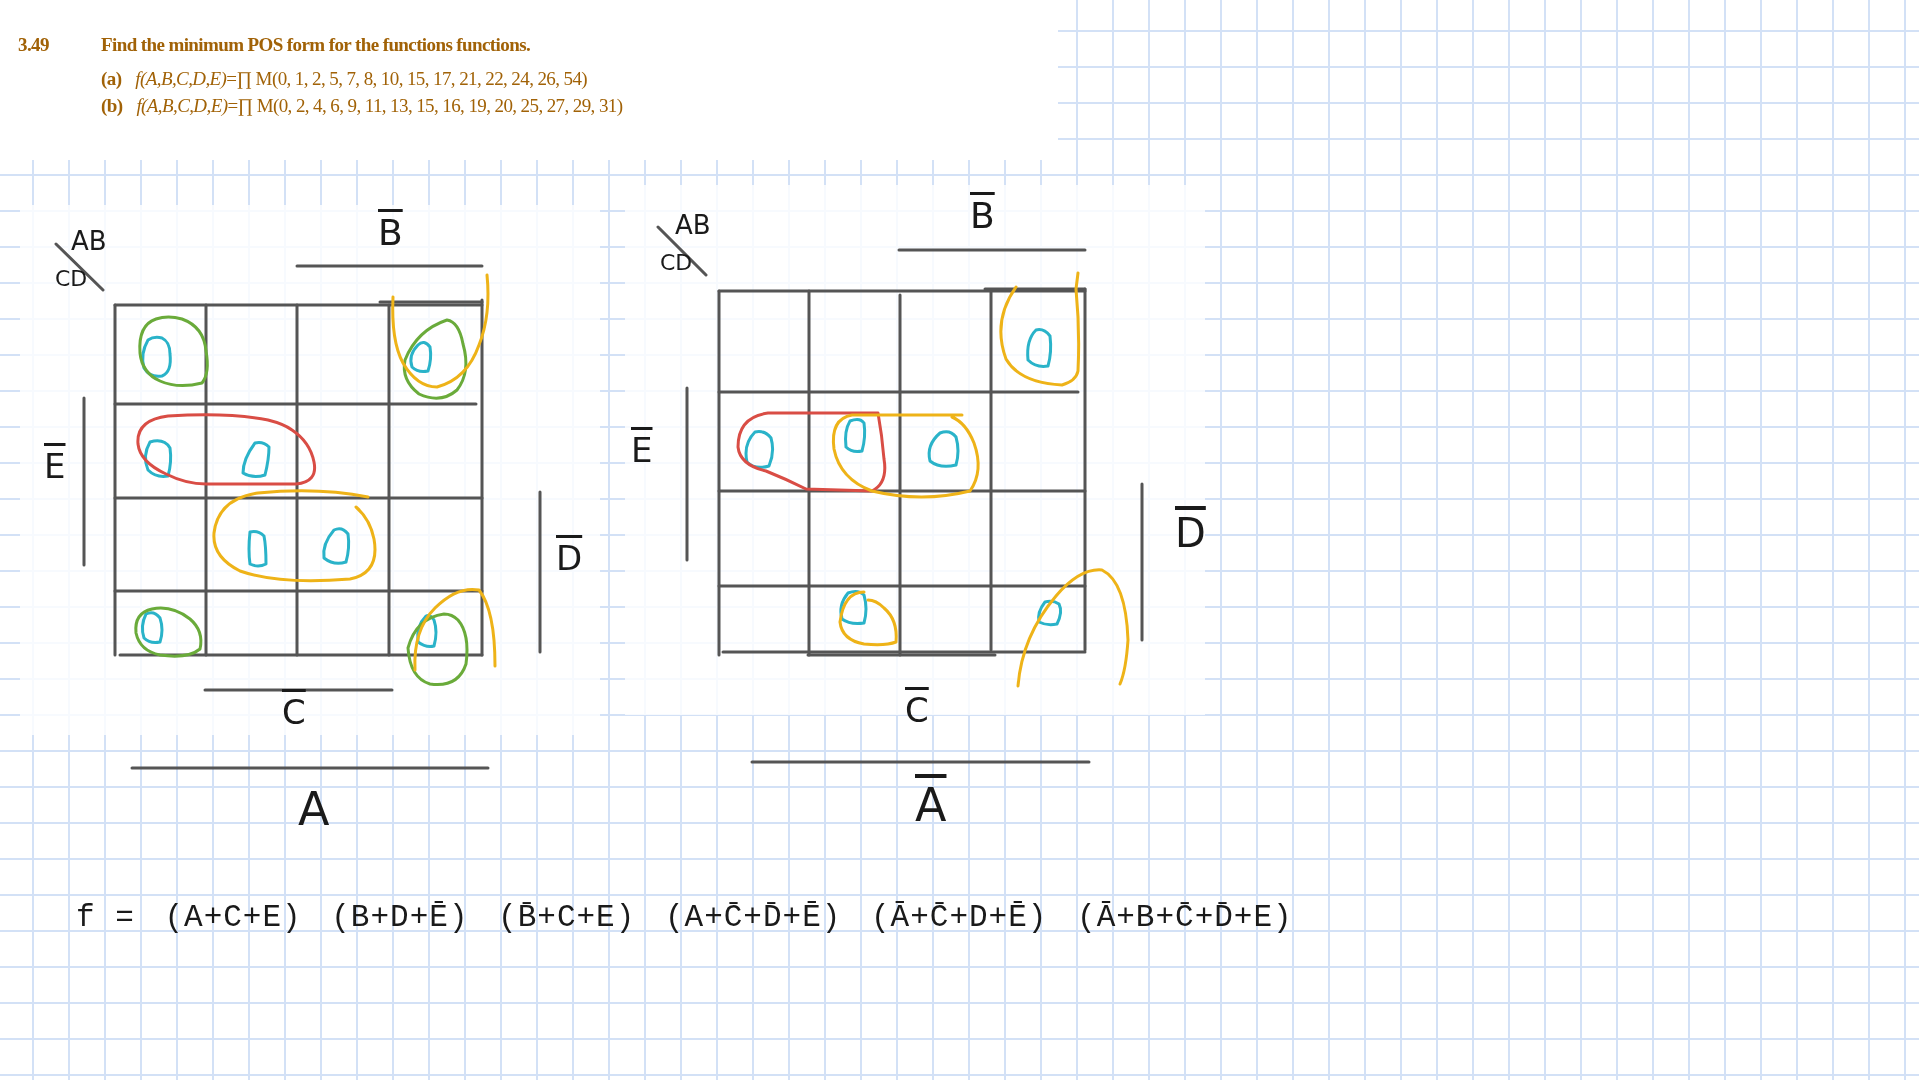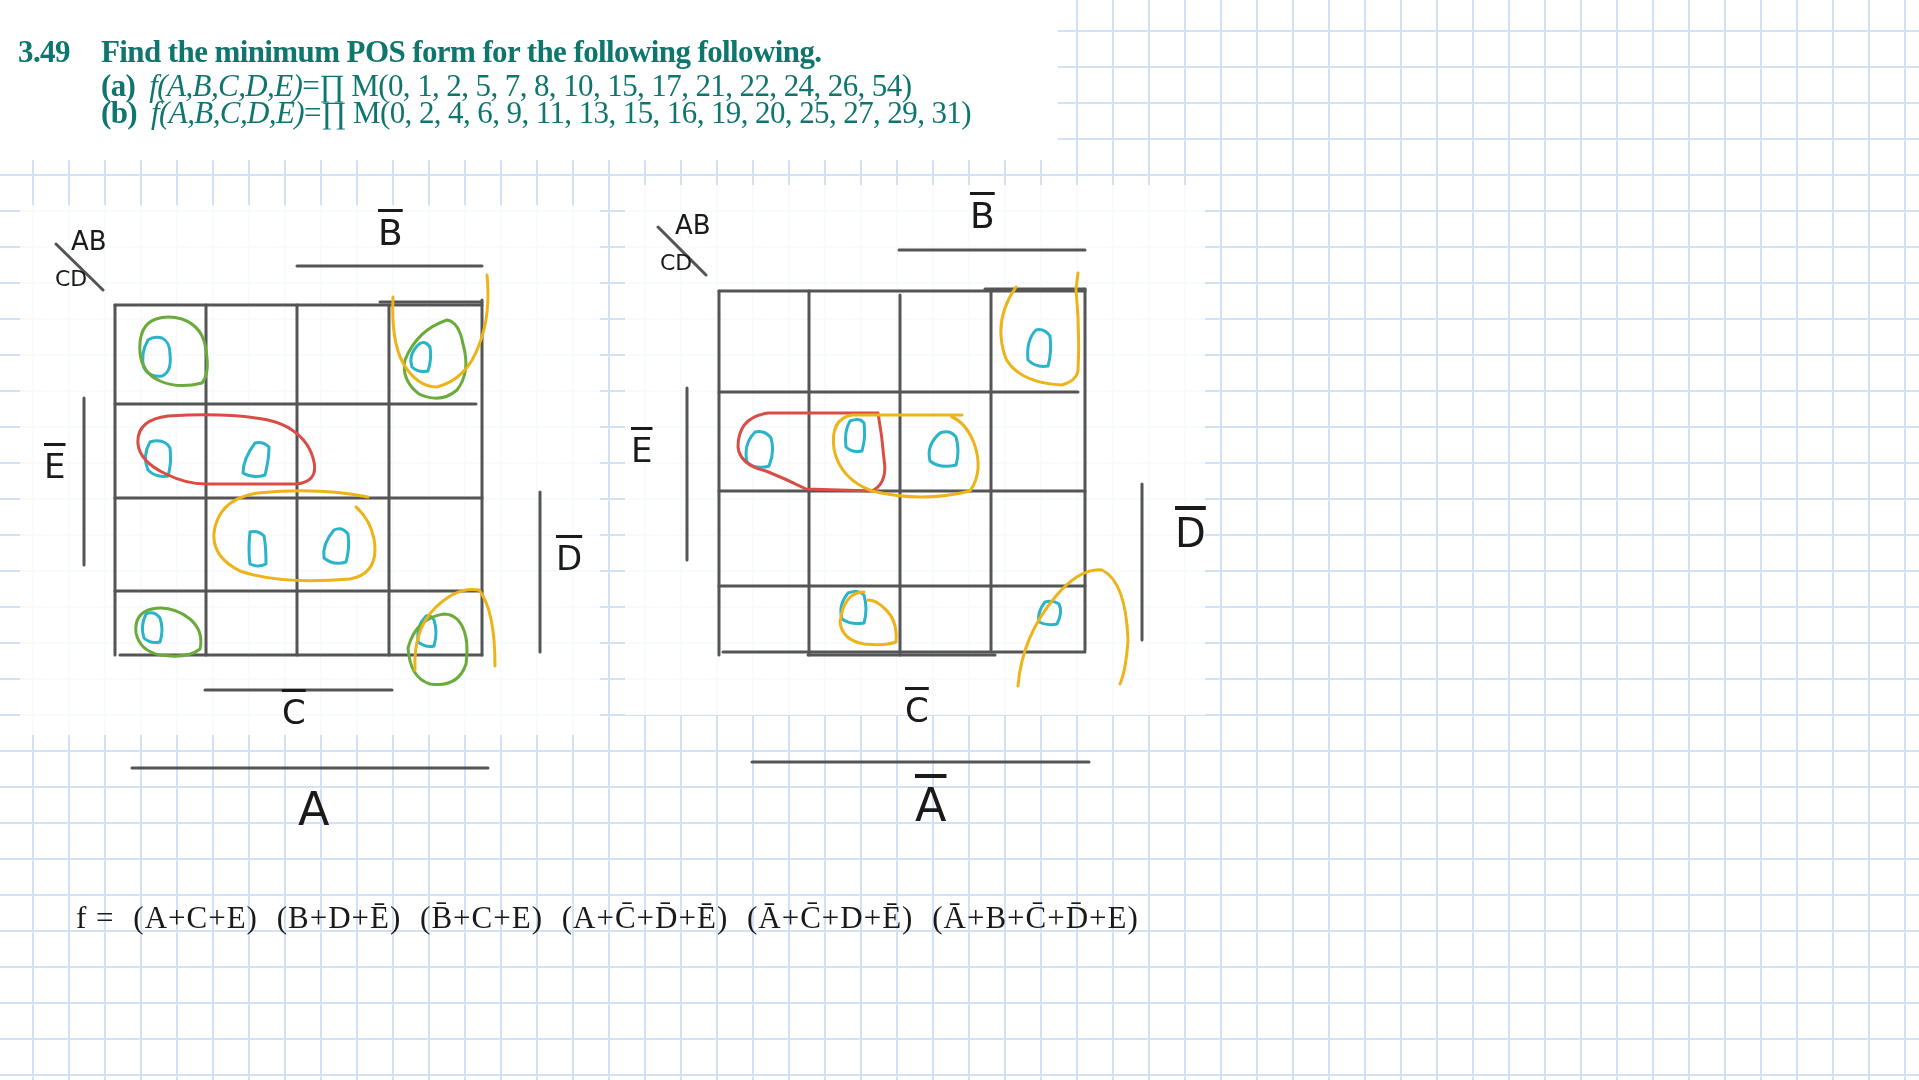--- a/index.html
+++ b/index.html
@@ -11,45 +11,45 @@
       linear-gradient(to bottom, #d3e1f6 2px, transparent 2px);
     background-size:36px 36px;
     background-position:-4px -6px;
     font-family:"Liberation Serif", serif;
   }
   .panel { position:absolute; background:#fdfdfd; }
   #text-panel { left:0; top:0; width:1058px; height:160px; background:#ffffff; }
   #kmap-a-panel { left:20px; top:205px; width:580px; height:530px; background:rgba(255,255,255,0.82); }
   #kmap-b-panel { left:625px; top:185px; width:580px; height:530px; background:rgba(255,255,255,0.82); }
 
-  .problem-line { position:absolute; white-space:nowrap; color:#0f766e; font-size:31px; letter-spacing:-0.6px; }
+  .problem-line { position:absolute; white-space:nowrap; color:#a16207; font-size:19px; letter-spacing:-0.6px; }
   #problem-number { left:18px; top:34px; font-weight:bold; }
   #problem-title { left:101px; top:34px; font-weight:bold; }
   #part-a { left:101px; top:68px; }
   #part-b { left:101px; top:95px; }
   .part-label { font-weight:bold; margin-right:14px; }
   .fn { font-style:italic; }
 
   svg.overlay { position:absolute; left:0; top:0; width:1919px; height:1080px; }
   .hand { position:absolute; font-family:"DejaVu Sans", sans-serif; color:#1a1a1a; white-space:nowrap; }
   .ovl { text-decoration:overline; }
 
-  #formula { position:absolute; left:76px; top:900px; font-family:Liberation Serif, serif;
+  #formula { position:absolute; left:76px; top:900px; font-family:Liberation Mono, monospace;
     font-size:31px; color:#1a1a1a; white-space:nowrap; letter-spacing:1px; }
   #formula span { margin-right:10px; }
 </style>
 </head>
 <body>
 
 <div class="panel" id="text-panel"></div>
 <div class="panel" id="kmap-a-panel"></div>
 <div class="panel" id="kmap-b-panel"></div>
 
 <div class="problem-line" id="problem-number">3.49</div>
-<div class="problem-line" id="problem-title">Find the minimum POS form for the following following.</div>
+<div class="problem-line" id="problem-title">Find the minimum POS form for the functions functions.</div>
 <div class="problem-line" id="part-a">
   <span class="part-label">(a)</span><span class="fn">f(A,B,C,D,E)</span><span>=∏ M</span><span>(0, 1, 2, 5, 7, 8, 10, 15, 17, 21, 22, 24, 26, 54)</span>
 </div>
 <div class="problem-line" id="part-b">
   <span class="part-label">(b)</span><span class="fn">f(A,B,C,D,E)</span><span>=∏ M</span><span>(0, 2, 4, 6, 9, 11, 13, 15, 16, 19, 20, 25, 27, 29, 31)</span>
 </div>
 
 <svg class="overlay" viewBox="0 0 1919 1080" xmlns="http://www.w3.org/2000/svg">
   <g fill="none" stroke-linecap="round" stroke-linejoin="round">
 

